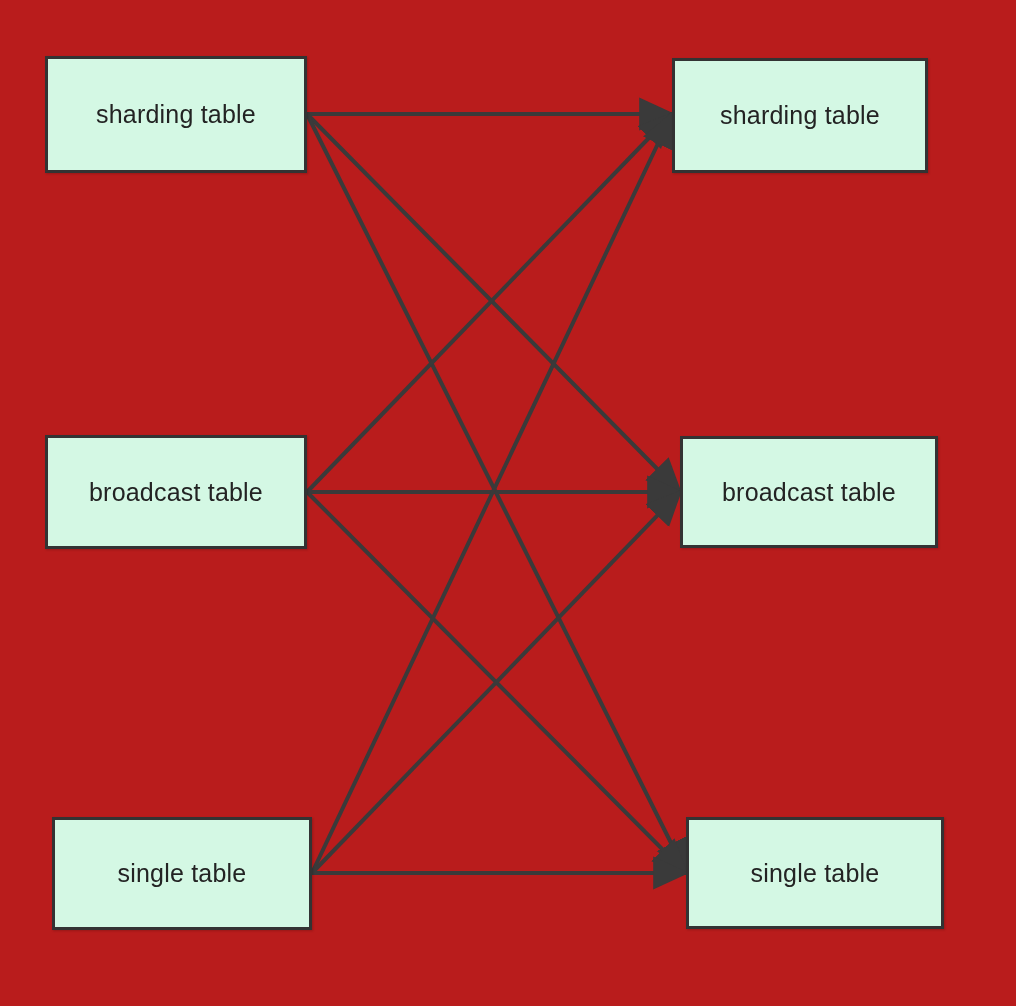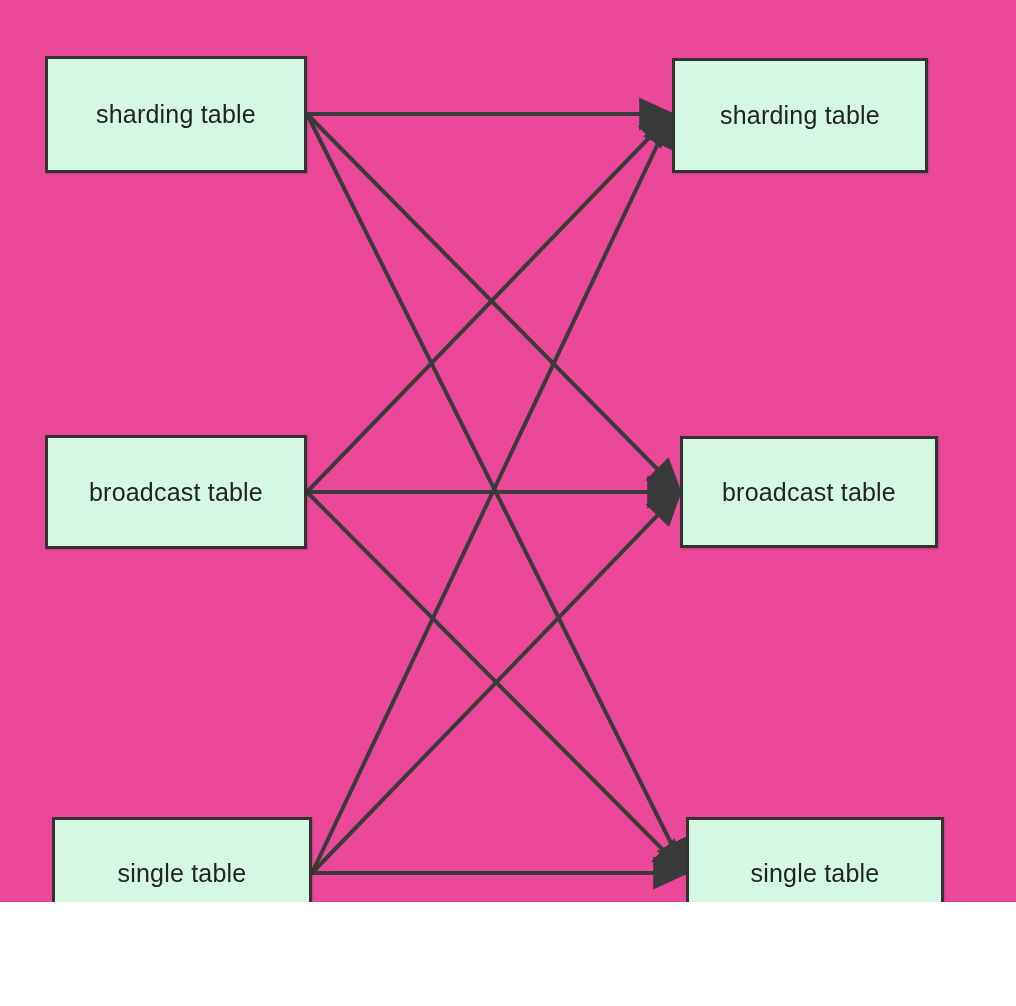--- a/index.html
+++ b/index.html
@@ -7,22 +7,22 @@
     margin: 0;
     padding: 0;
     background: #ffffff;
   }
   body {
     font-family: "Liberation Sans", sans-serif;
   }
   #canvas {
     position: relative;
     width: 1016px;
-    height: 902px;
-    background: #ec4899;
+    height: 1006px;
+    background: #b91c1c;
     overflow: hidden;
   }
   #edge-layer {
     position: absolute;
     left: 0;
     top: 0;
     width: 1016px;
     height: 1006px;
   }
   .node {

